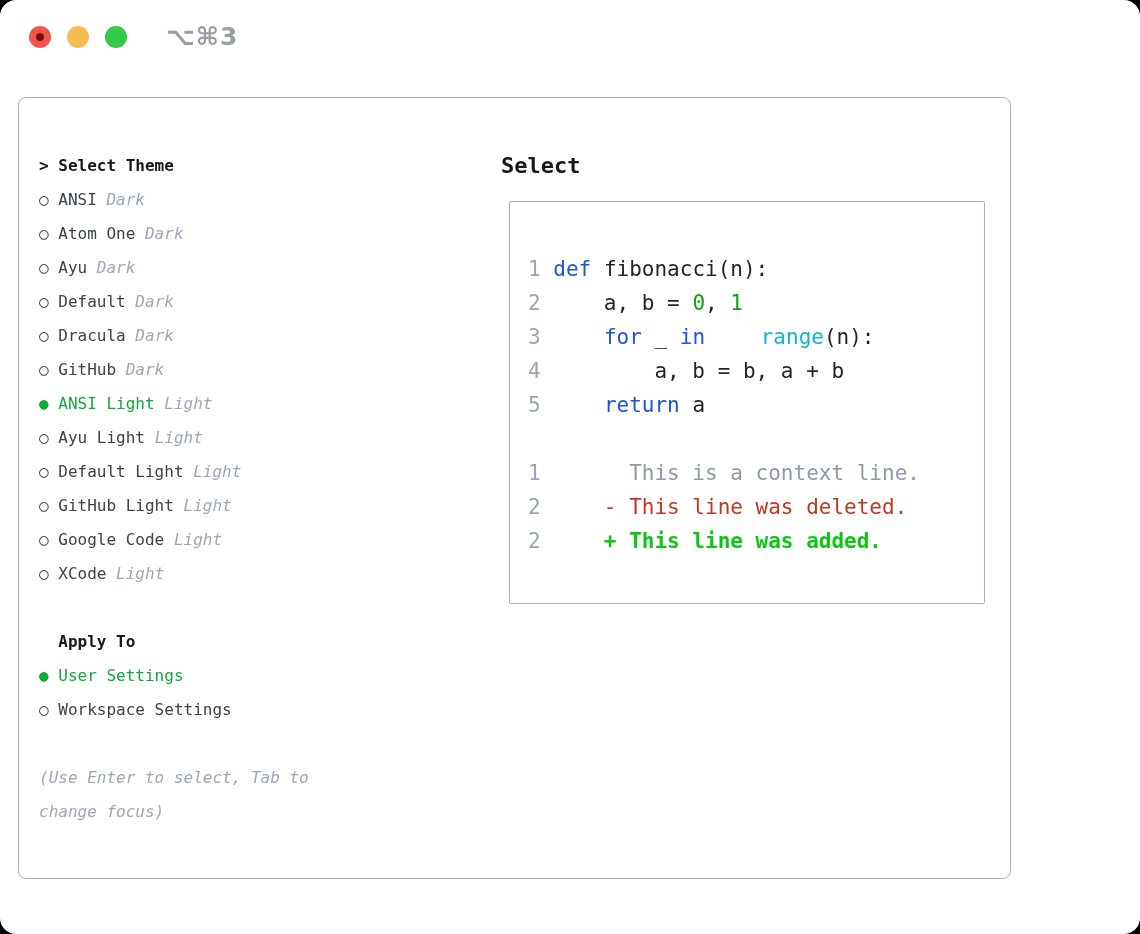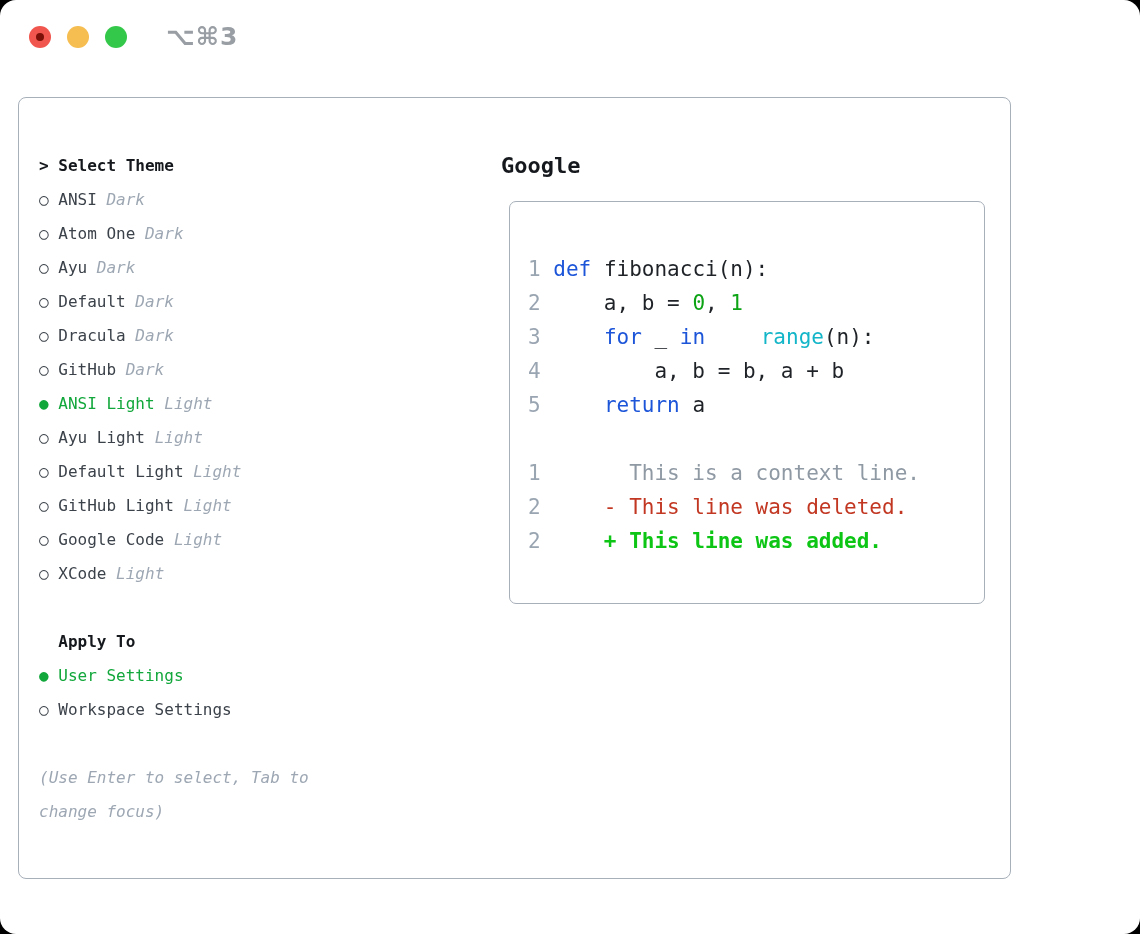--- a/index.html
+++ b/index.html
@@ -60,21 +60,21 @@
   .row{height:34px;}
   .hdr{font-weight:bold;color:var(--c-header);}
   .muted{color:var(--c-muted);font-style:italic;}
   .sel{color:var(--c-sel);}
   .preview-title{
     position:absolute;left:482px;top:51px;height:34px;line-height:34px;
     font-size:22px;font-weight:bold;color:var(--c-header);white-space:pre;
   }
   .preview-box{
     position:absolute;left:490px;top:103px;width:474px;height:401px;
-    border:1.5px solid var(--c-border);border-radius:7px;background:#fff;
+    border:1.5px solid var(--c-border);border-radius:2px;background:#fff;
   }
   .code{
     position:absolute;left:18px;top:50px;
     font-size:21px;line-height:34px;white-space:pre;color:var(--c-code);
   }
   .num{color:var(--c-num);}
   .kw{color:var(--c-kw);}
   .bi{color:var(--c-bi);margin-left:43px;}
   .nl{color:var(--c-nl);}
   .code-t{color:var(--c-code);}
@@ -91,20 +91,20 @@
     <div class="light red"></div>
     <div class="light yellow"></div>
     <div class="light green"></div>
   </div>
   <div class="shortcut">⌥⌘3</div>
 
   <div class="dialog">
 
     <div class="left-col"><div class="row hdr">&gt; Select Theme</div><div class="row"><span>○</span><span> </span><span>ANSI</span><span> </span><span class="muted">Dark</span></div><div class="row"><span>○</span><span> </span><span>Atom One</span><span> </span><span class="muted">Dark</span></div><div class="row"><span>○</span><span> </span><span>Ayu</span><span> </span><span class="muted">Dark</span></div><div class="row"><span>○</span><span> </span><span>Default</span><span> </span><span class="muted">Dark</span></div><div class="row"><span>○</span><span> </span><span>Dracula</span><span> </span><span class="muted">Dark</span></div><div class="row"><span>○</span><span> </span><span>GitHub</span><span> </span><span class="muted">Dark</span></div><div class="row"><span class="sel">●</span><span> </span><span class="sel">ANSI Light</span><span> </span><span class="muted">Light</span></div><div class="row"><span>○</span><span> </span><span>Ayu Light</span><span> </span><span class="muted">Light</span></div><div class="row"><span>○</span><span> </span><span>Default Light</span><span> </span><span class="muted">Light</span></div><div class="row"><span>○</span><span> </span><span>GitHub Light</span><span> </span><span class="muted">Light</span></div><div class="row"><span>○</span><span> </span><span>Google Code</span><span> </span><span class="muted">Light</span></div><div class="row"><span>○</span><span> </span><span>XCode</span><span> </span><span class="muted">Light</span></div><div class="row"></div><div class="row hdr">  Apply To</div><div class="row"><span class="sel">●</span><span> </span><span class="sel">User Settings</span></div><div class="row"><span>○</span><span> </span><span>Workspace Settings</span></div><div class="row"></div><div class="row muted">(Use Enter to select, Tab to</div><div class="row muted">change focus)</div></div>
 
-    <div class="preview-title">Google</div>
+    <div class="preview-title">Select</div>
 
     <div class="preview-box">
       <div class="code"><div class="row"><span class="num">1 </span><span class="kw">def</span><span class="code-t"> fibonacci(n):</span></div><div class="row"><span class="num">2 </span><span class="code-t">    a, b = </span><span class="nl">0</span><span class="code-t">, </span><span class="nl">1</span></div><div class="row"><span class="num">3 </span><span class="code-t">    </span><span class="kw">for</span><span class="code-t"> _ </span><span class="kw">in</span><span class="code-t"> </span><span class="bi">range</span><span class="code-t">(n):</span></div><div class="row"><span class="num">4 </span><span class="code-t">        a, b = b, a + b</span></div><div class="row"><span class="num">5 </span><span class="code-t">    </span><span class="kw">return</span><span class="code-t"> a</span></div><div class="row"><span class="num"></span></div><div class="row"><span class="num">1 </span><span class="ctx">      This is a context line.</span></div><div class="row"><span class="num">2 </span><span class="del">    - This line was deleted.</span></div><div class="row"><span class="num">2 </span><span class="add">    + This line was added.</span></div></div>
     </div>
 
   </div>
 </div>
 
 </body></html>

